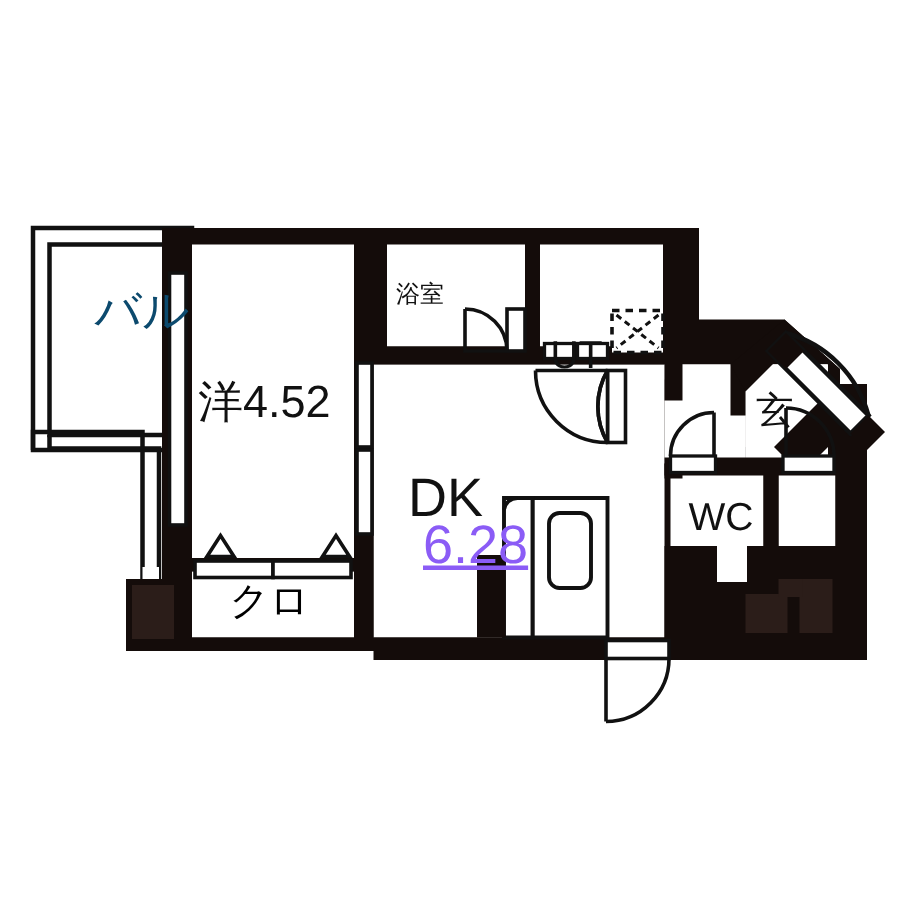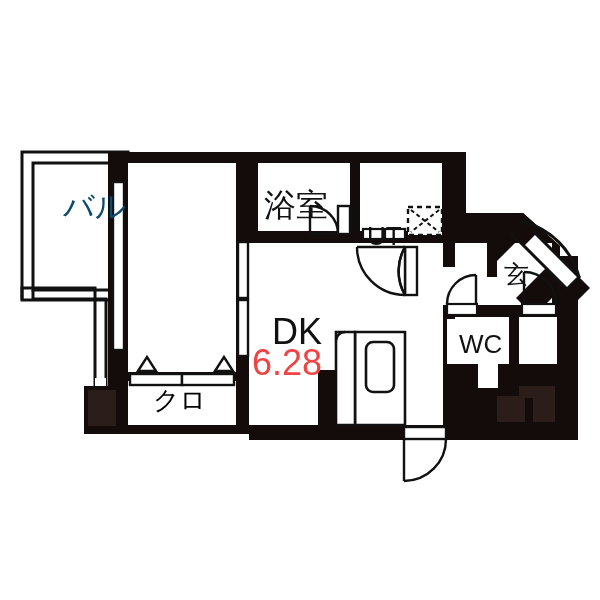--- a/index.html
+++ b/index.html
@@ -40,21 +40,21 @@
     width: 46px;
   }
   .lbl-yoshitsu {
     font-size: 30px;
   }
   .lbl-dk {
     font-size: 36px;
     text-align: center;
   }
   .lbl-yokushitsu {
-    font-size: 32px;
+    font-size: 16px;
   }
   .lbl-ut {
     font-size: 26px;
     margin-top: 32px;
   }
   .lbl-genkan {
     font-size: 25px;
   }
   .lbl-wc {
     font-size: 26px;
@@ -260,28 +260,29 @@
     </g>
 
     <rect x="478" y="364" width="20" height="24" fill="#ffffff"></rect>
 
     <rect x="84" y="426" width="24" height="8" fill="#140c0a"></rect>
 
   </svg>
 
   <div class="room-label lbl-bal" style="left: 52px; top: 190px; color: #0c4a6e; margin-left: 11px;">バル</div>
 
+  <div class="room-label lbl-yoshitsu" style="left: 132px; top: 253px; color: rgb(17, 17, 17);">洋4.52</div>
 
   <div class="room-label lbl-yokushitsu" style="left: 264px; top: 188px; color: rgb(17, 17, 17);">浴室</div>
 
   <div class="room-label lbl-ut" style="left: 367px; top: 190px; color: rgb(17, 17, 17);">UT</div>
 
   <div class="room-label lbl-genkan" style="left: 504px; top: 261px; color: rgb(17, 17, 17);">玄</div>
 
   <div class="room-label lbl-dk" style="left: 272px; top: 313px; color: rgb(17, 17, 17);">DK</div>
 
-  <div class="room-label lbl-dk" style="left: 252px; top: 344px; color: #ef4444;">6.28</div>
+  <div class="room-label lbl-dk" style="left: 282px; top: 344px; color: #8b5cf6; text-decoration: underline;">6.28</div>
 
   <div class="room-label lbl-wc" style="left: 459px; top: 330px; color: rgb(17, 17, 17);">WC</div>
 
   <div class="room-label lbl-kuro" style="left: 153px; top: 386px; color: #000000;">クロ</div>
 
 </div>
 
 </body></html>

